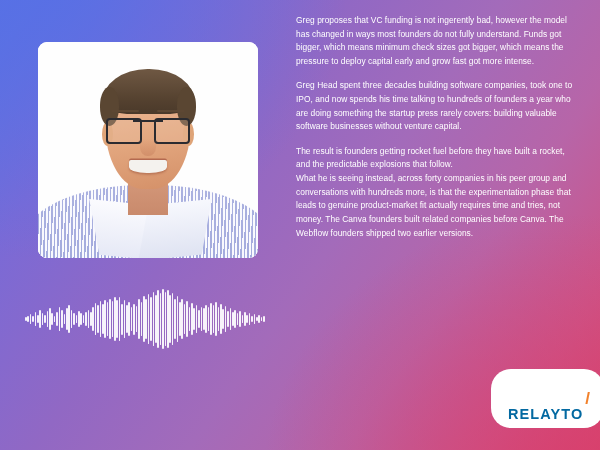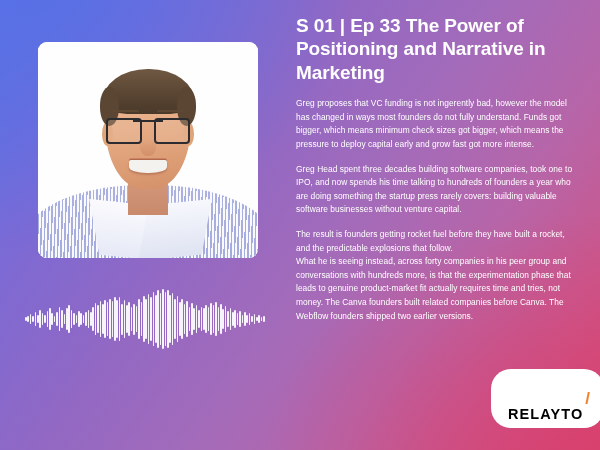--- a/index.html
+++ b/index.html
@@ -131,21 +131,21 @@
   }
 
   
   .logo-pill {
     position:absolute; right:-4px; bottom:22px;
     background:#ffffff; border-radius:20px;
     padding:7px 14px 7px 17px;
     display:flex; align-items:center; gap:1px;
   }
   .logo-word {
-    font-size:14.5px; font-weight:bold; color:#000000;
+    font-size:14.5px; font-weight:bold; color:#0369a1;
     letter-spacing:1.1px; line-height:1;margin-top:31px;
   }
   .logo-slash {
     font-size:17px; font-weight:bold; color:#f2812b;
     line-height:1; margin-left:1px;
   }
 </style>
 </head>
 <body>
 
@@ -275,21 +275,20 @@
       <div class="wave-bar" style="height: 6.2px;"></div>
       <div class="wave-bar" style="height: 9.3px;"></div>
       <div class="wave-bar" style="height: 4.96px;"></div>
       <div class="wave-bar" style="height: 7.44px;"></div>
       <div class="wave-bar" style="height: 3.72px;"></div>
       <div class="wave-bar" style="height: 5.58px;"></div>
     </div>
 </div>
 
 <div class="right-col">
-  <div class="ep-title">S 01 | Ep 33 The Power of Positioning and Narrative in Marketing</div>
 
   <div class="body-block">
     <div class="body-text">Greg proposes that VC funding is not ingerently bad, however the model has changed in ways most founders do not fully understand. Funds got bigger, which means minimum check sizes got bigger, which means the pressure to deploy capital early and grow fast got more intense.</div>
   </div>
   <div class="body-block">
     <div class="body-text">Greg Head spent three decades building software companies, took one to IPO, and now spends his time talking to hundreds of founders a year who are doing something the startup press rarely covers: building valuable software businesses without venture capital.</div>
   </div>
   <div class="body-block">
     <div class="body-text" style="white-space:pre-line;">The result is founders getting rocket fuel before they have built a rocket, and the predictable explosions that follow.
 What he is seeing instead, across forty companies in his peer group and conversations with hundreds more, is that the experimentation phase that leads to genuine product-market fit actually requires time and tries, not money. The Canva founders built related companies before Canva. The Webflow founders shipped two earlier versions.</div>

